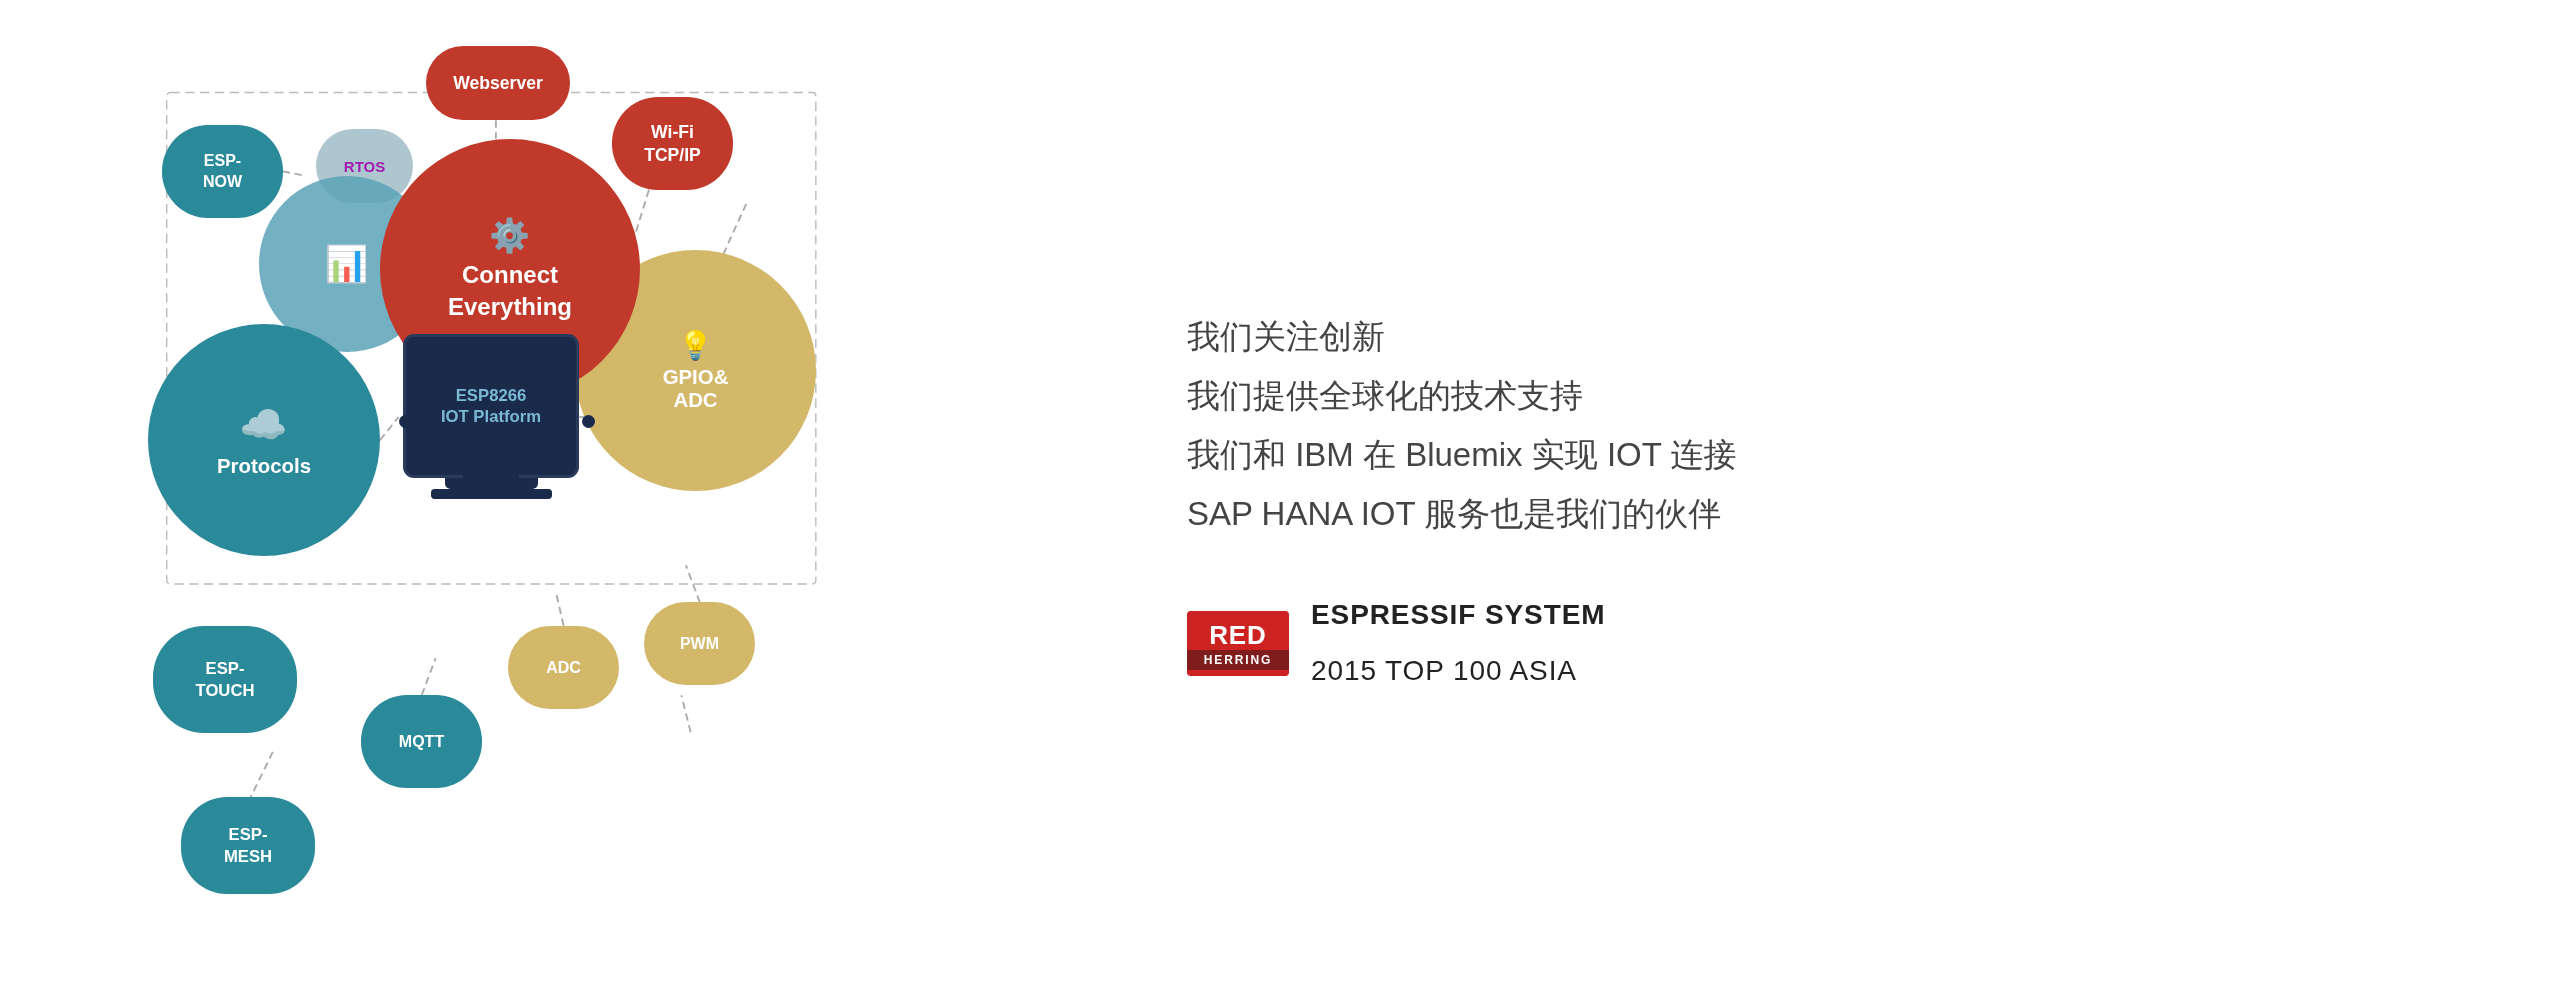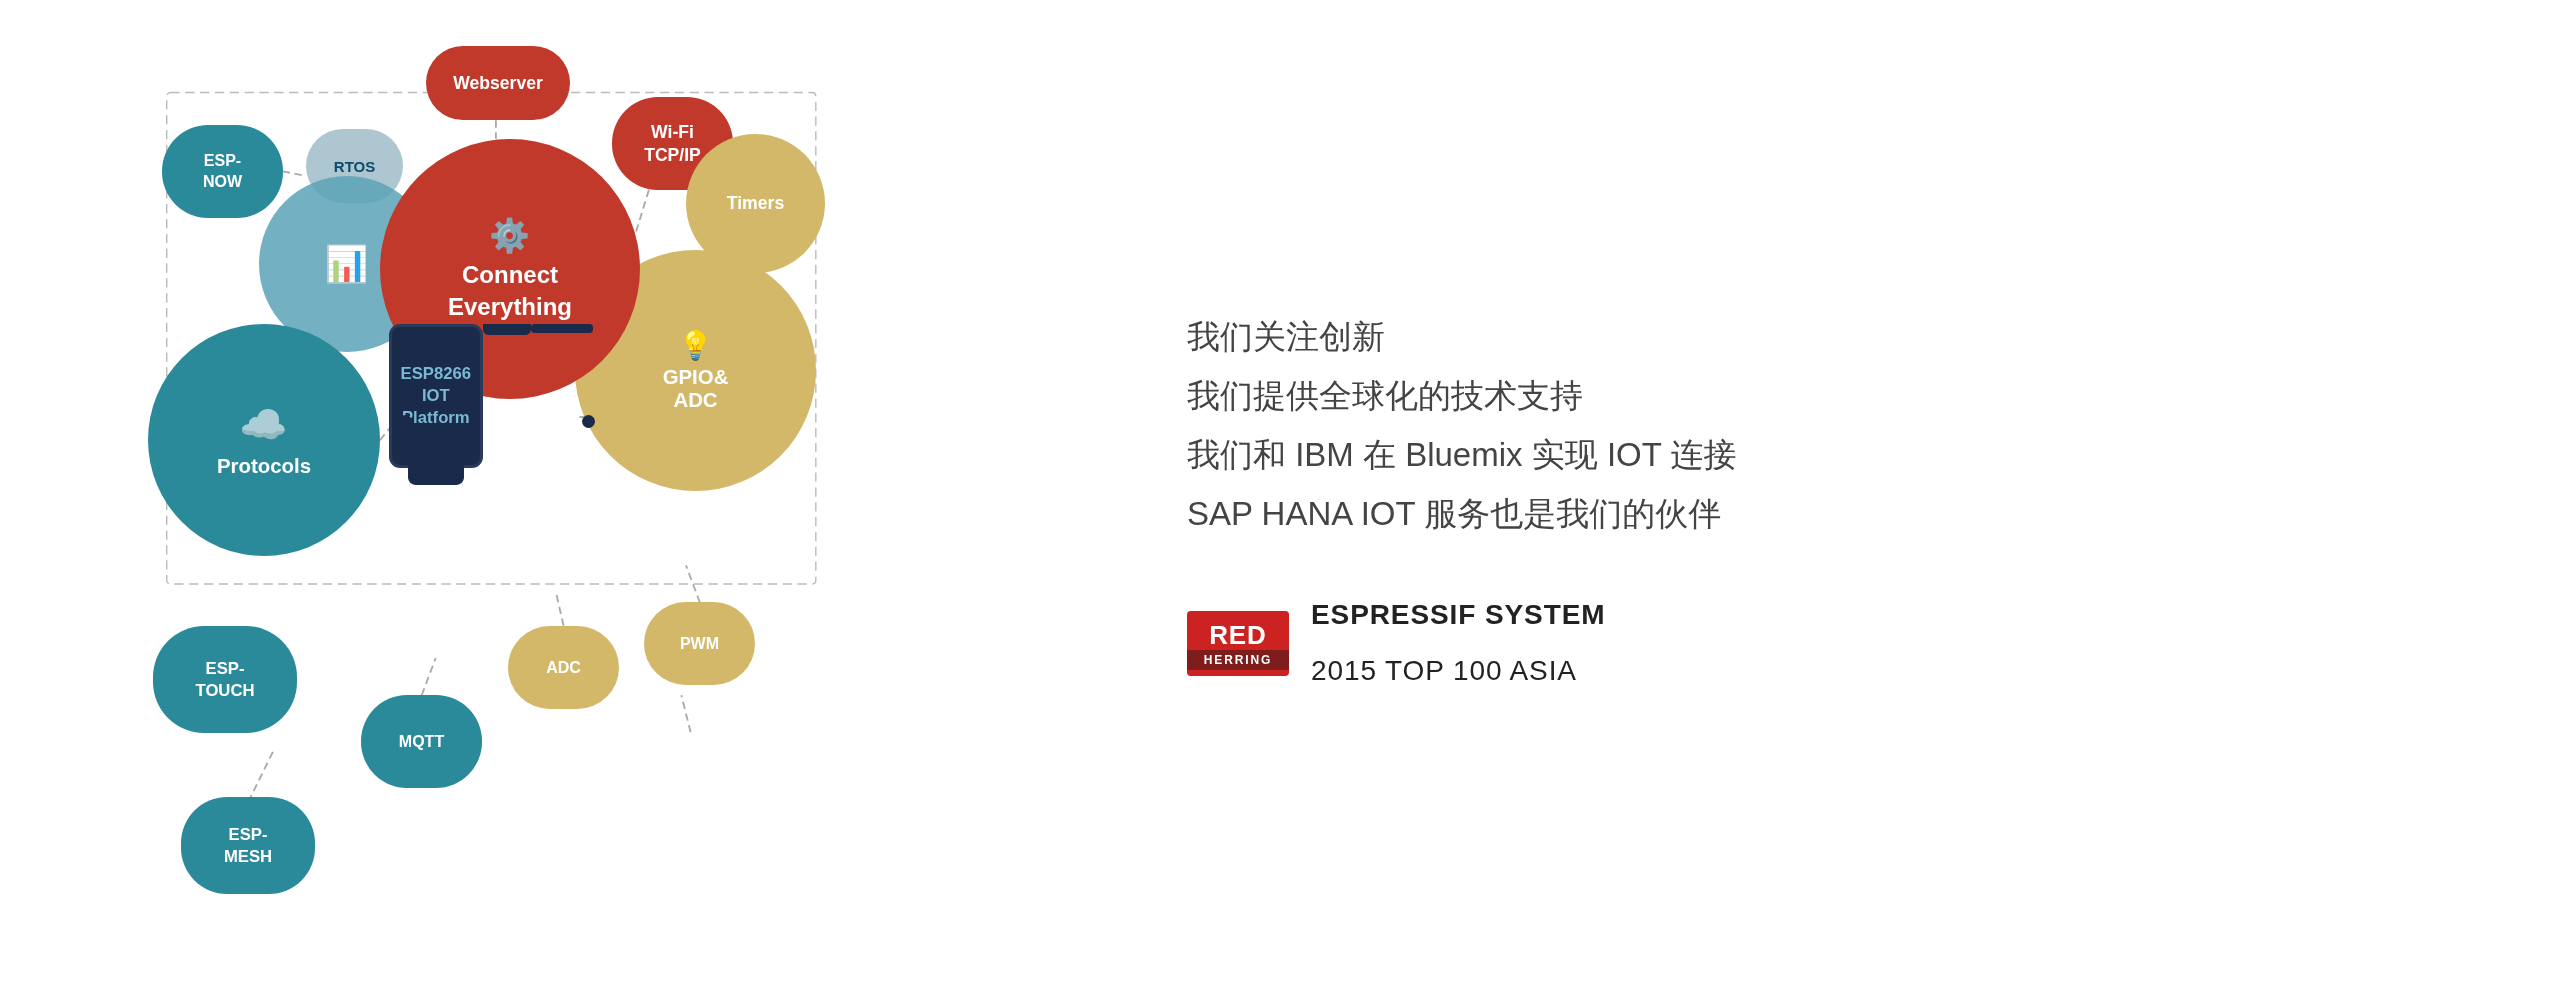--- a/index.html
+++ b/index.html
@@ -42,21 +42,22 @@
     }
 
     
     .center-platform {
       position: absolute;
       left: 315px;
       top: 278px;
       width: 204px;
       height: 185px;
       display: flex;
-      flex-direction: row;
+      flex-direction: column;
+      align-items: center;
       justify-content: center;
       z-index: 10;
     }
 
     .monitor-body {
       width: 176px;
       height: 144px;
       background: #1a2a4a;
       border-radius: 11px;
       display: flex;
@@ -198,28 +199,28 @@
       width: 121px;
       height: 93px;
       border-radius: 46px;
       background: #2a8a9a;
       font-size: 16px;
       line-height: 1.3;
     }
 
     
     .bubble-rtos {
-      left: 232px;
+      left: 242px;
       top: 83px;
       width: 97px;
       height: 74px;
       border-radius: 37px;
       background: #aec6cf;
       font-size: 15px;
-      color: #0c4a6e;
+      color: #a21caf;
     }
 
     
     .bubble-esptouch {
       left: 79px;
       top: 580px;
       width: 144px;
       height: 107px;
       border-radius: 51px;
       background: #2a8a9a;
@@ -472,23 +473,20 @@
       <span style="font-size:24px; line-height:1.3; text-align:center;">Connect<br>Everything</span>
     </div>
 
     <div class="bubble bubble-protocols">
       <div style="display:flex; flex-direction:column; align-items:center; gap:7.4px;">
         <span class="cloud-icon">☁️</span>
         <span style="font-size:20.4px;">Protocols</span>
       </div>
     </div>
 
-    <div class="bubble bubble-timers">
-      <span>Timers</span>
-    </div>
 
     <div class="bubble bubble-gpio">
       <span class="bulb-icon">💡</span>
       <span style="font-size:20.4px; font-weight:bold; text-align:center;">GPIO&amp;<br>ADC</span>
     </div>
 
     <div class="center-platform">
       <div class="monitor-body">
         <span class="monitor-text">
           <span>ESP8266</span><br>

